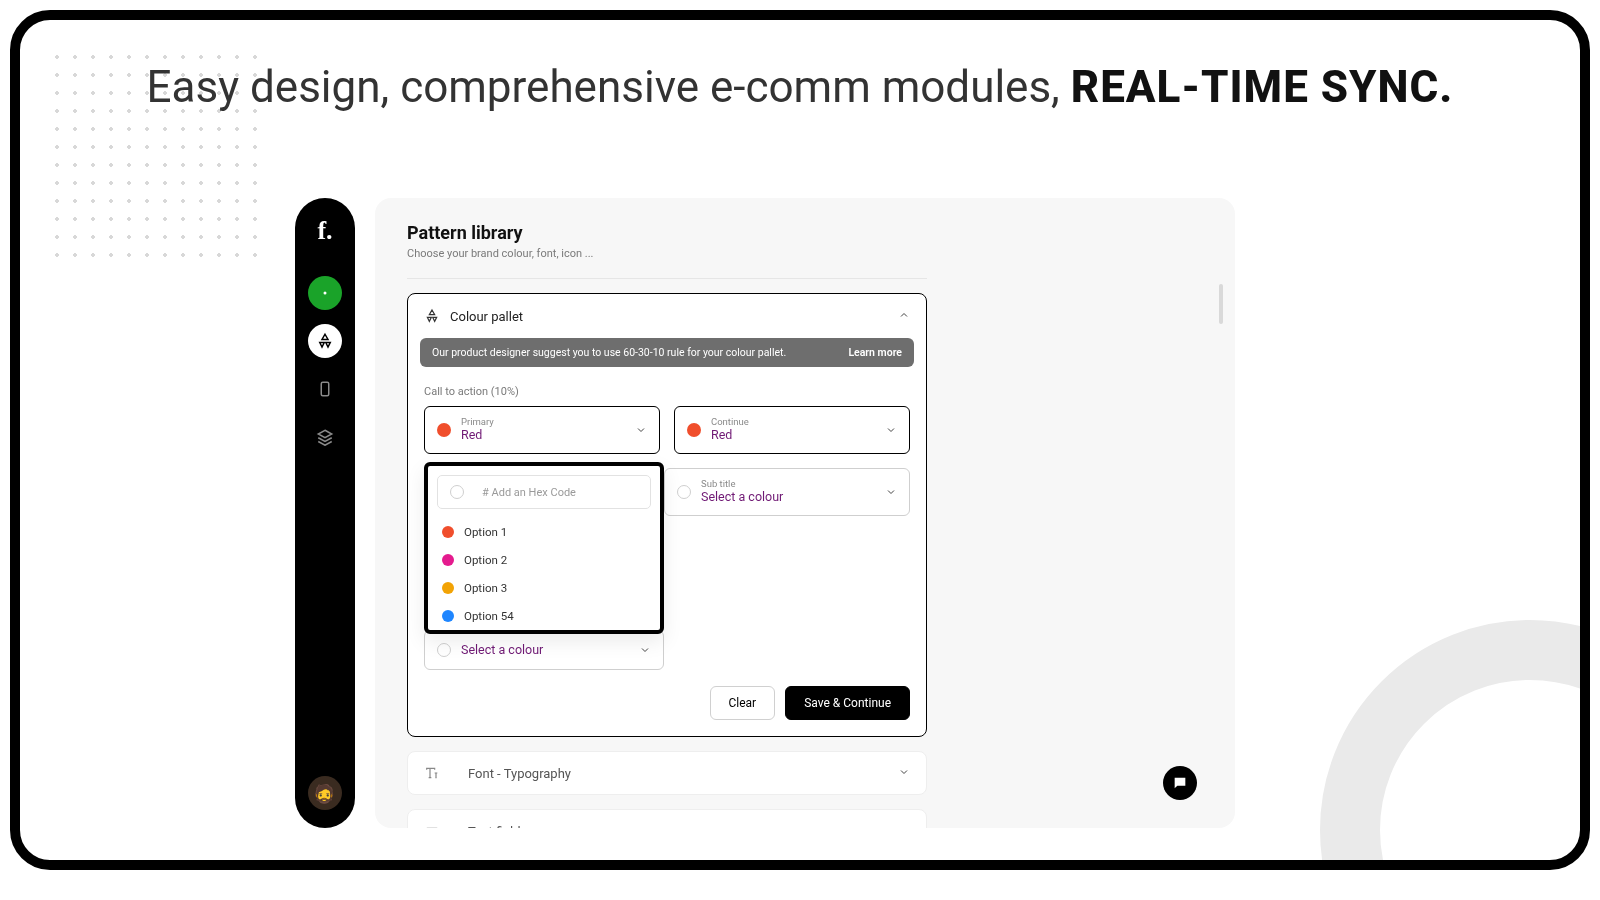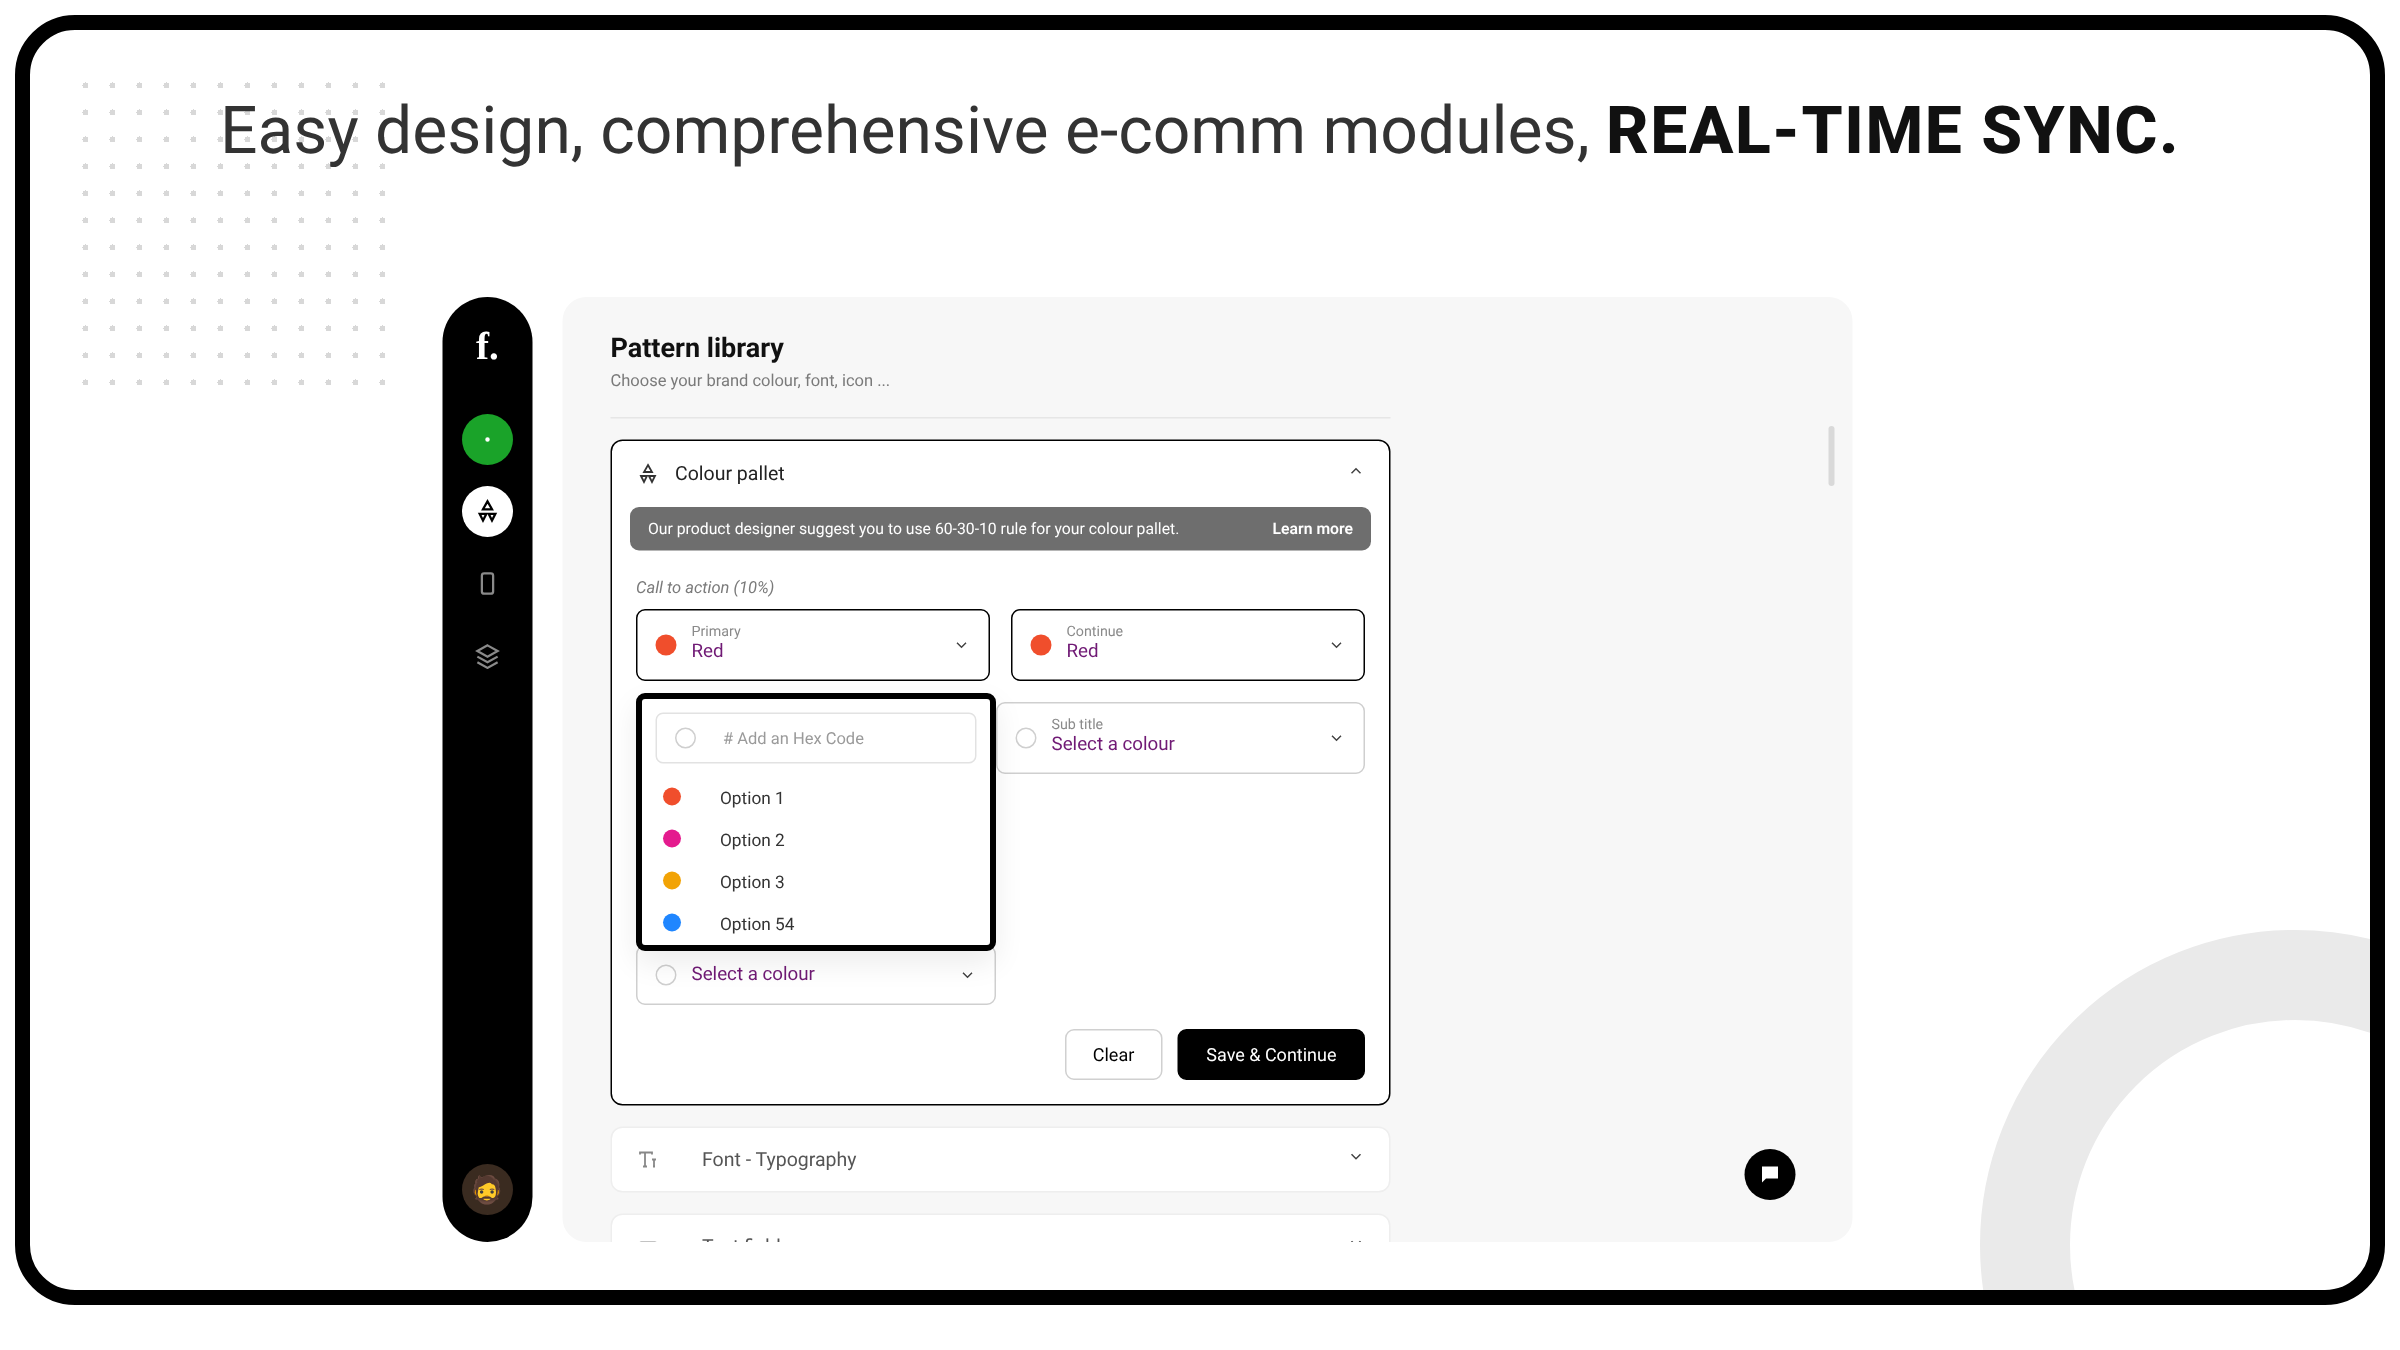--- a/index.html
+++ b/index.html
@@ -34,37 +34,37 @@
   .work h2 { font-size:18px; font-weight:700; color:#111; }
   .work .sub { font-size:11px; color:#7a7a7a; margin-top:4px; }
   .divider { height:1px; background:#e6e6e6; margin:18px 0 14px 0; width:520px;}
 
   .panel { width:520px; border:1px solid #000; border-radius:8px; background:#fff; padding:14px 16px 16px 16px; position:relative;}
   .panel-head { display:flex; align-items:center; gap:10px; font-size:13px; color:#222; cursor:pointer;}
   .panel-head .chev { margin-left:auto; }
   .hint-bar { margin:14px -4px 0 -4px; background:#6e6e6e; color:#fff; font-size:10.5px; border-radius:6px; padding:8px 12px; display:flex; align-items:center;}
   .hint-bar a { margin-left:auto; color:#fff; font-weight:600; font-size:10.5px; text-decoration:none; cursor:pointer;}
 
-  .section-label { font-size:11px; color:#7a7a7a; margin:18px 0 8px 0;font-style:italic;}
+  .section-label { font-size:11px; color:#7a7a7a; margin:18px 0 8px 0;}
 
   .row { display:flex; gap:14px; }
   .select { flex:1; border:1px solid #000; border-radius:6px; height:48px; display:flex; align-items:center; padding:0 12px; position:relative; cursor:pointer; background:#fff;}
   .select.soft { border-color:#cfcfcf; }
   .swatch { width:14px; height:14px; border-radius:50%; margin-right:10px; flex-shrink:0;}
   .swatch.red { background:#f04e2c; }
   .swatch.empty { border:1.5px solid #cfcfcf; background:#fff; }
   .select .stack { display:flex; flex-direction:column; line-height:1.15;}
   .select .stack .k { font-size:9.5px; color:#8a8a8a; }
   .select .stack .v { font-size:12.5px; color:#701a75; }
   .select .chev { margin-left:auto; }
 
   
   .dd { position:absolute; left:16px; top:168px; width:240px; border:4px solid #000000; border-radius:6px; background:#fff; box-shadow:0 8px 20px rgba(0,0,0,.08); z-index:5; overflow:hidden;}
   .dd .hex { display:flex; align-items:center; gap:8px; padding:9px 12px; border:1px solid #e2e2e2; border-radius:5px; margin:9px; font-size:11px; color:#9a9a9a;}
-  .dd .opt { display:flex; align-items:flex-start; gap:26px; padding:7px 14px; font-size:11.5px; color:#333; cursor:pointer;}
+  .dd .opt { display:flex; align-items:center; gap:10px; padding:7px 14px; font-size:11.5px; color:#333; cursor:pointer;}
   .dd .opt:first-of-type { background:#f1f1f1; }
   .sw { width:12px; height:12px; border-radius:50%; }
   .c-red{background:#f04e2c}.c-pink{background:#e41b8e}.c-org{background:#f2a305}.c-blue{background:#1f86ff}
 
   .select.under { position:absolute; left:16px; top:336px; width:240px; border:1px solid #cfcfcf; border-radius:6px; height:40px;}
 
   .panel-actions { display:flex; gap:10px; justify-content:flex-end; margin-top:170px;}
   .btn { height:34px; padding:0 18px; border-radius:6px; font-size:12px; display:flex; align-items:center; cursor:pointer; border:1px solid #d0d0d0; background:#fff;}
   .btn.dark { background:#000; color:#fff; border-color:#000;}
 

